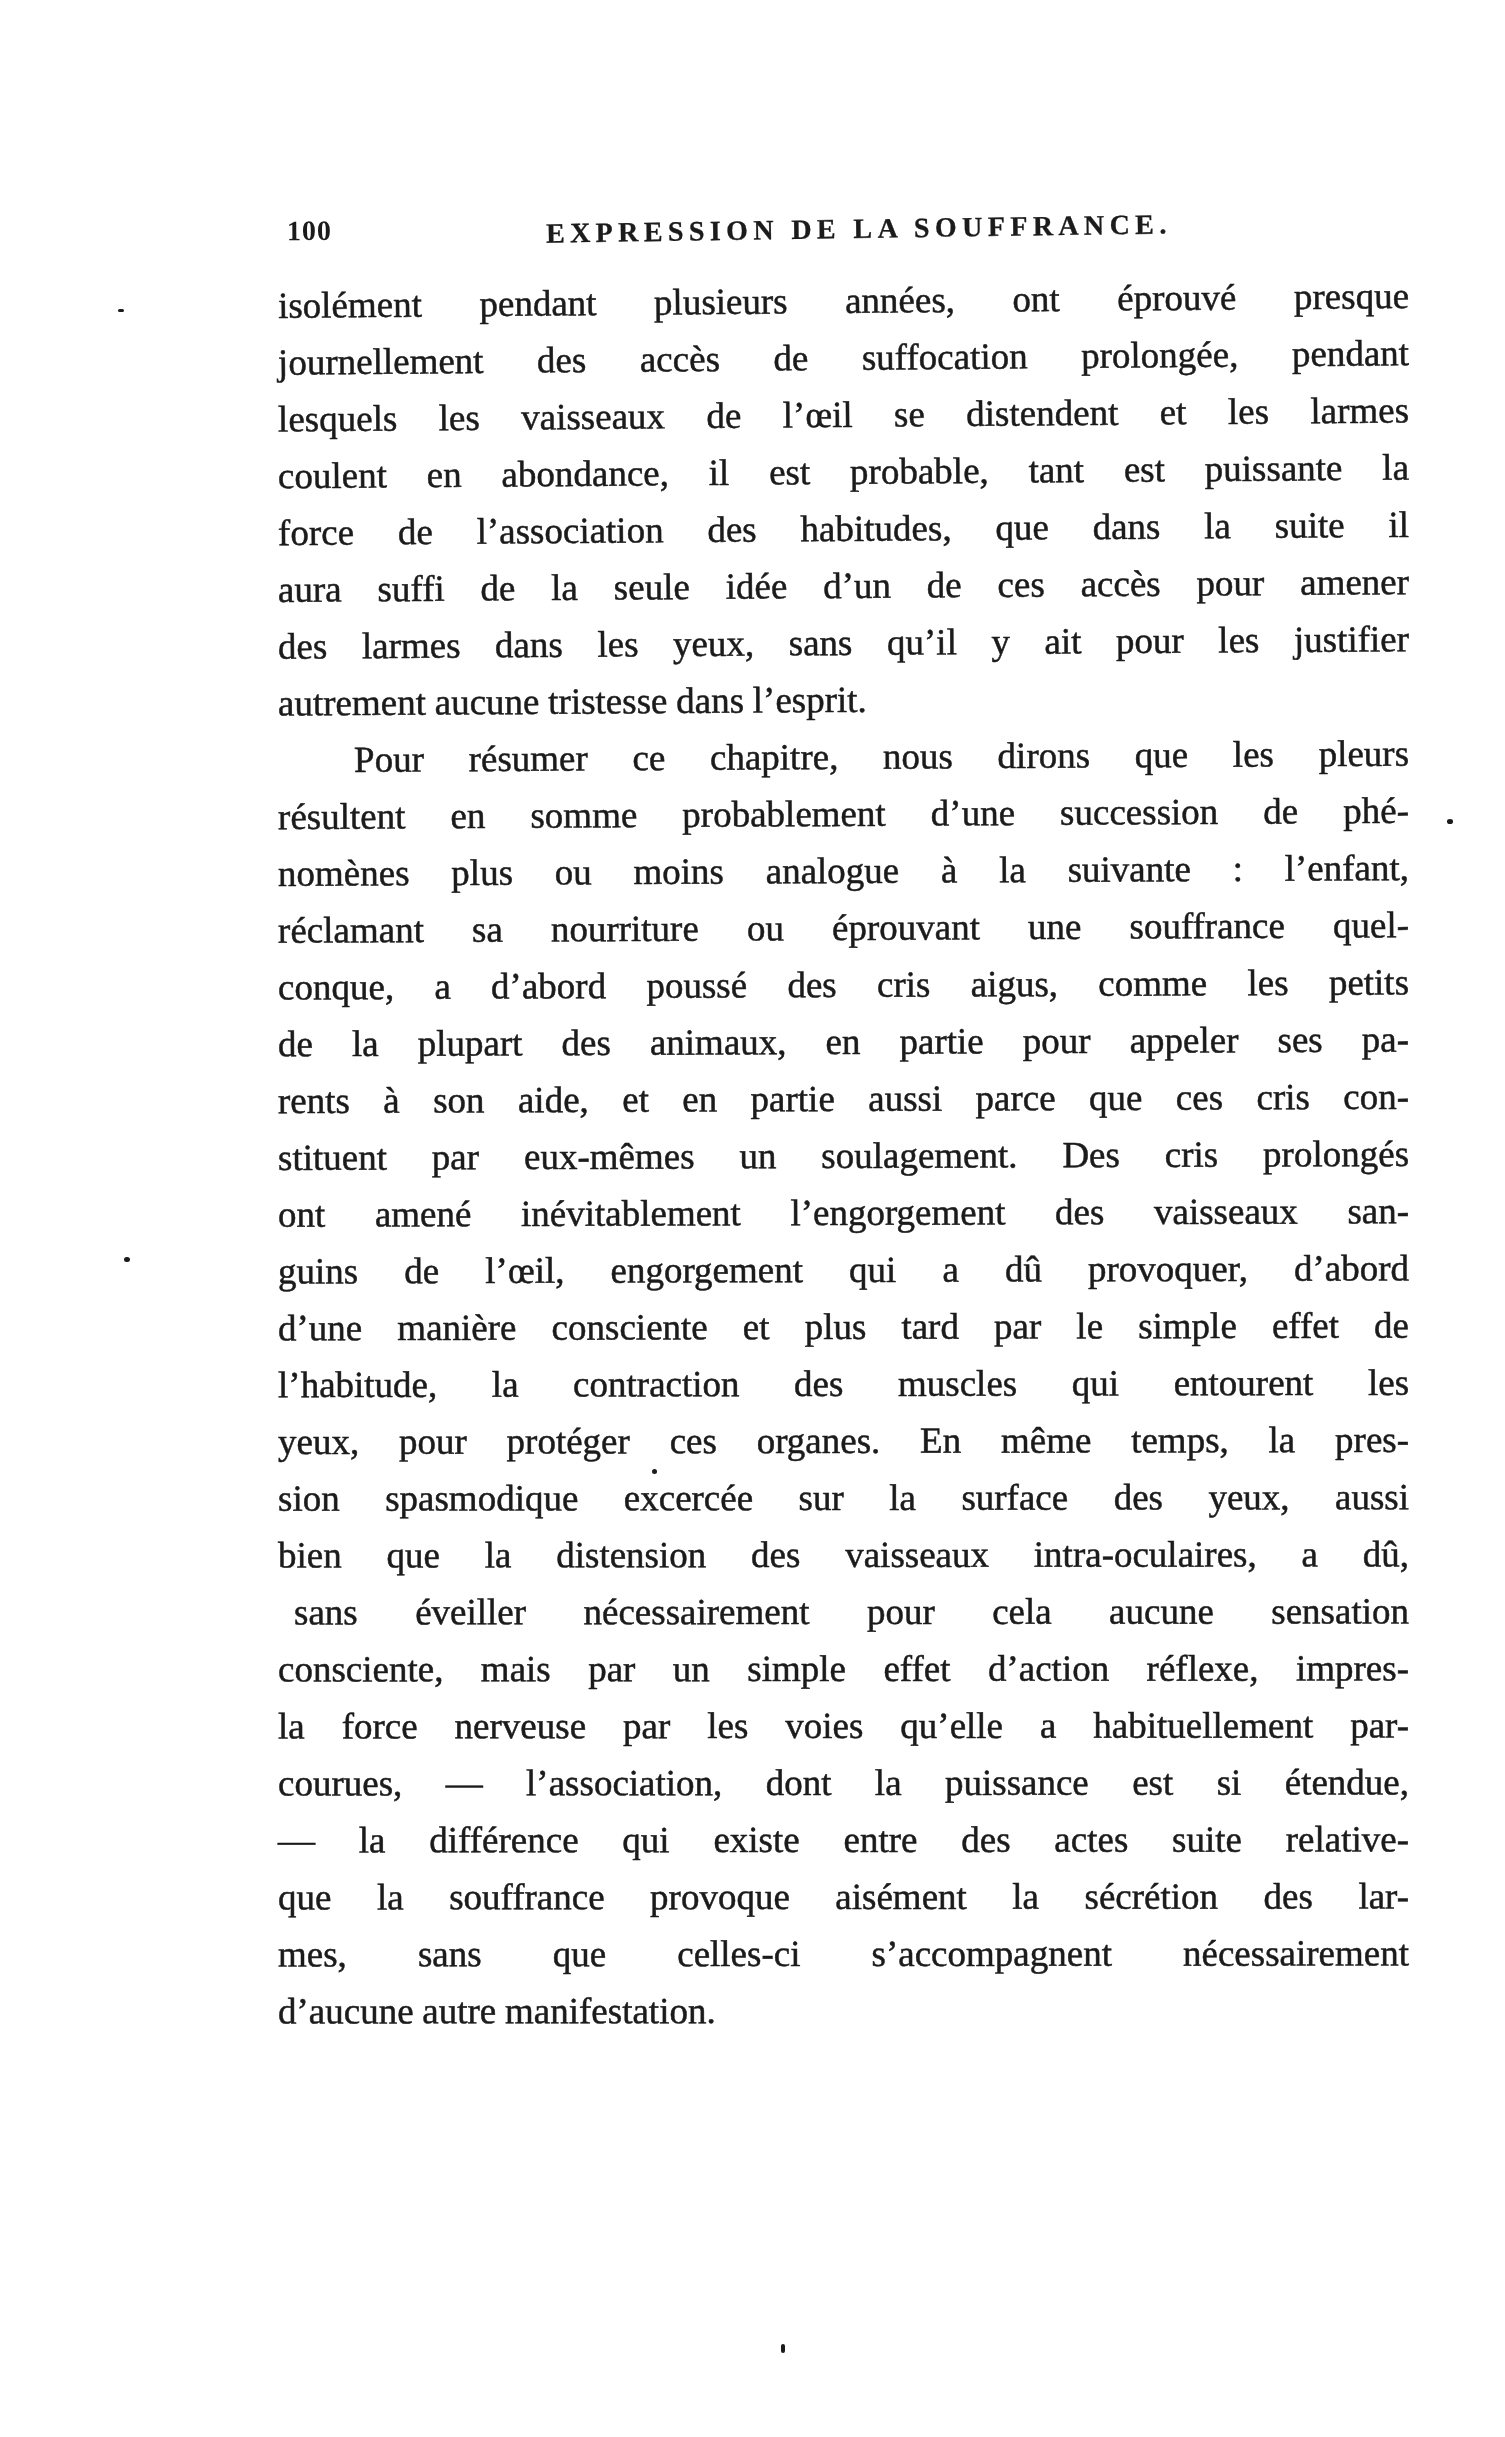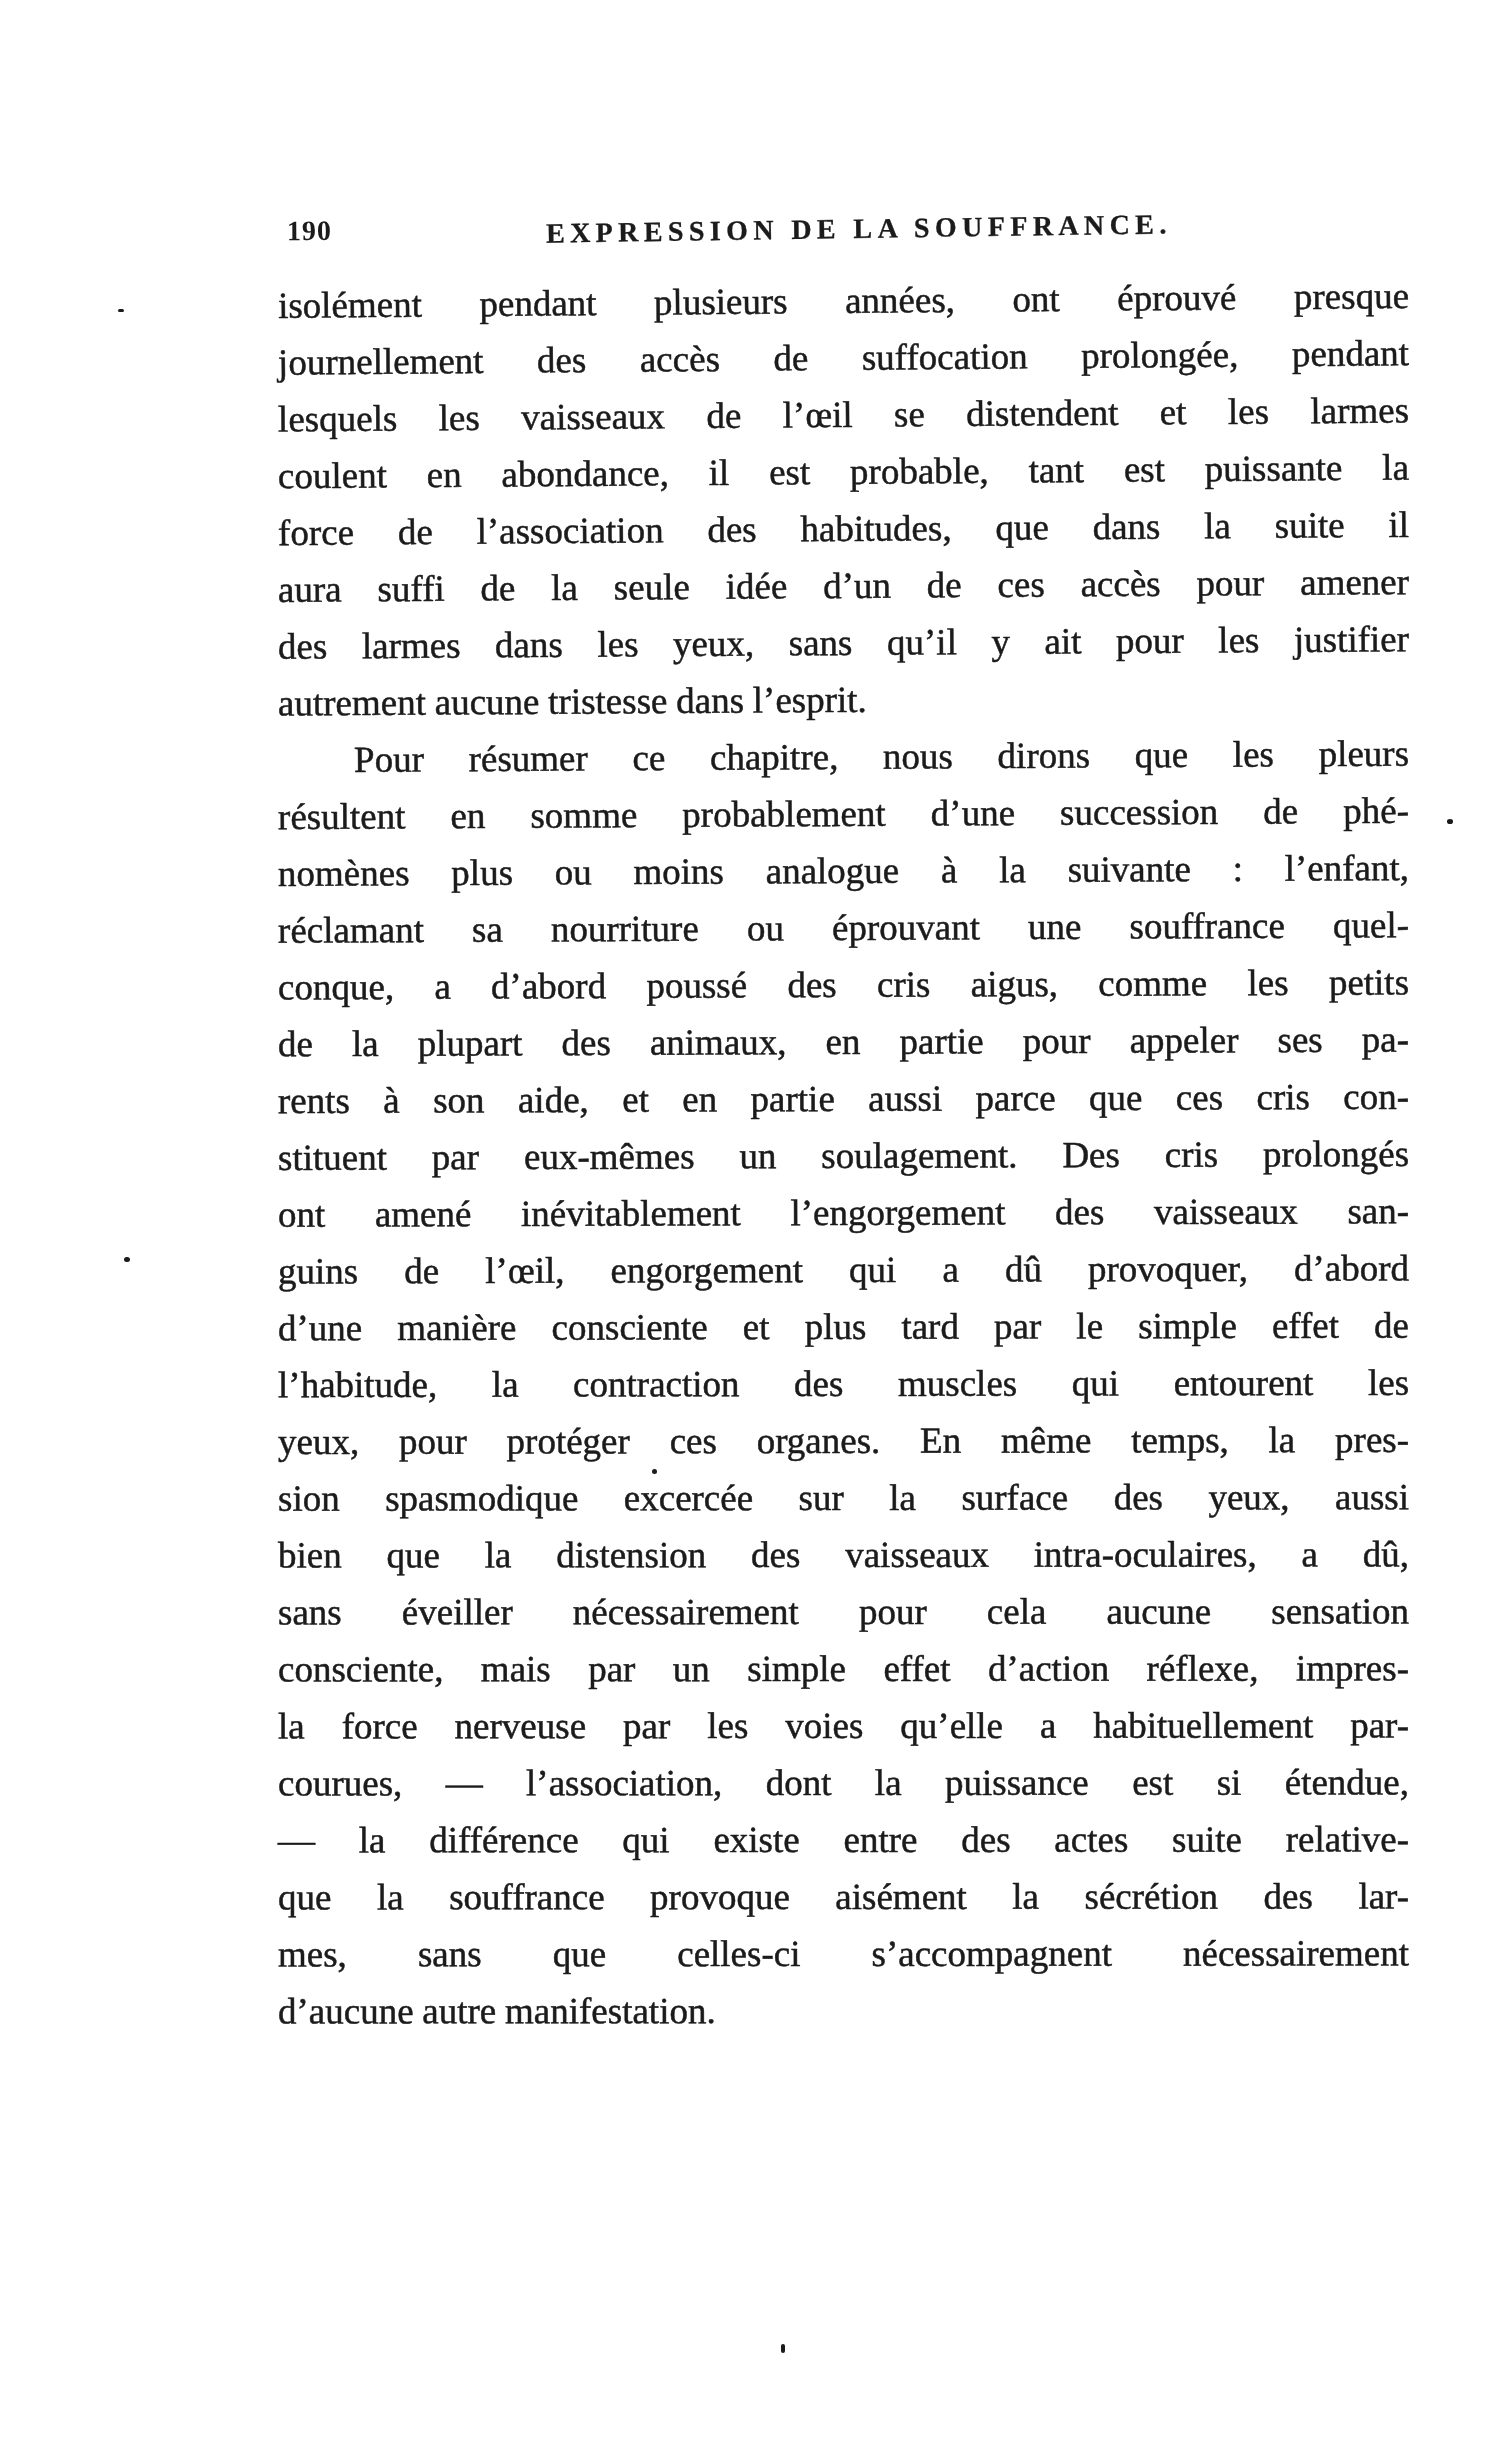--- a/index.html
+++ b/index.html
@@ -58,21 +58,21 @@
 
   
   .speck{ position:absolute; background:#1b1b1b; border-radius:50%; }
 </style>
 </head>
 <body>
 
 <div class="page" style="background: rgb(255, 255, 255); color: rgb(27, 27, 27);">
 
   <div class="header-row">
-    <span class="page-number">190</span>
+    <span class="page-number">100</span>
     <span class="header-title">EXPRESSION DE LA SOUFFRANCE.</span>
   </div>
 
   <div class="text-block" id="text-block">
       <div>
         <div class="line" style="transform: rotate(-0.5deg);">isolément pendant plusieurs années, ont éprouvé presque</div>
         <div class="line" style="transform: rotate(-0.48deg);">journellement des accès de suffocation prolongée, pendant</div>
         <div class="line" style="transform: rotate(-0.46deg);">lesquels les vaisseaux de l’œil se distendent et les larmes</div>
         <div class="line" style="transform: rotate(-0.44deg);">coulent en abondance, il est probable, tant est puissante la</div>
         <div class="line" style="transform: rotate(-0.42deg);">force de l’association des habitudes, que dans la suite il</div>
@@ -89,21 +89,21 @@
         <div class="line" style="transform: rotate(-0.24deg);">de la plupart des animaux, en partie pour appeler ses pa-</div>
         <div class="line" style="transform: rotate(-0.22deg);">rents à son aide, et en partie aussi parce que ces cris con-</div>
         <div class="line" style="transform: rotate(-0.2deg);">stituent par eux-mêmes un soulagement. Des cris prolongés</div>
         <div class="line" style="transform: rotate(-0.18deg);">ont amené inévitablement l’engorgement des vaisseaux san-</div>
         <div class="line" style="transform: rotate(-0.16deg);">guins de l’œil, engorgement qui a dû provoquer, d’abord</div>
         <div class="line" style="transform: rotate(-0.14deg);">d’une manière consciente et plus tard par le simple effet de</div>
         <div class="line" style="transform: rotate(-0.12deg);">l’habitude, la contraction des muscles qui entourent les</div>
         <div class="line" style="transform: rotate(-0.1deg);">yeux, pour protéger ces organes. En même temps, la pres-</div>
         <div class="line" style="transform: rotate(-0.08deg);">sion spasmodique excercée sur la surface des yeux, aussi</div>
         <div class="line" style="transform: rotate(-0.06deg);">bien que la distension des vaisseaux intra-oculaires, a dû,</div>
-        <div class="line" style="transform: rotate(-0.05deg);">sans éveiller nécessairement pour cela aucune sensation</div>
+        <div class="line" style="transform: rotate(-0.05deg); margin-left: 16px;">sans éveiller nécessairement pour cela aucune sensation</div>
         <div class="line" style="transform: rotate(-0.05deg);">consciente, mais par un simple effet d’action réflexe, impres-</div>
         <div class="line" style="transform: rotate(-0.05deg);">la force nerveuse par les voies qu’elle a habituellement par-</div>
         <div class="line" style="transform: rotate(-0.05deg);">courues, — l’association, dont la puissance est si étendue,</div>
         <div class="line" style="transform: rotate(-0.05deg);">— la différence qui existe entre des actes suite relative-</div>
         <div class="line" style="transform: rotate(-0.05deg);">que la souffrance provoque aisément la sécrétion des lar-</div>
         <div class="line" style="transform: rotate(-0.05deg);">mes, sans que celles-ci s’accompagnent nécessairement</div>
         <div class="line last" style="transform: rotate(-0.05deg);">d’aucune autre manifestation.</div>
       </div>
     </div>
 

